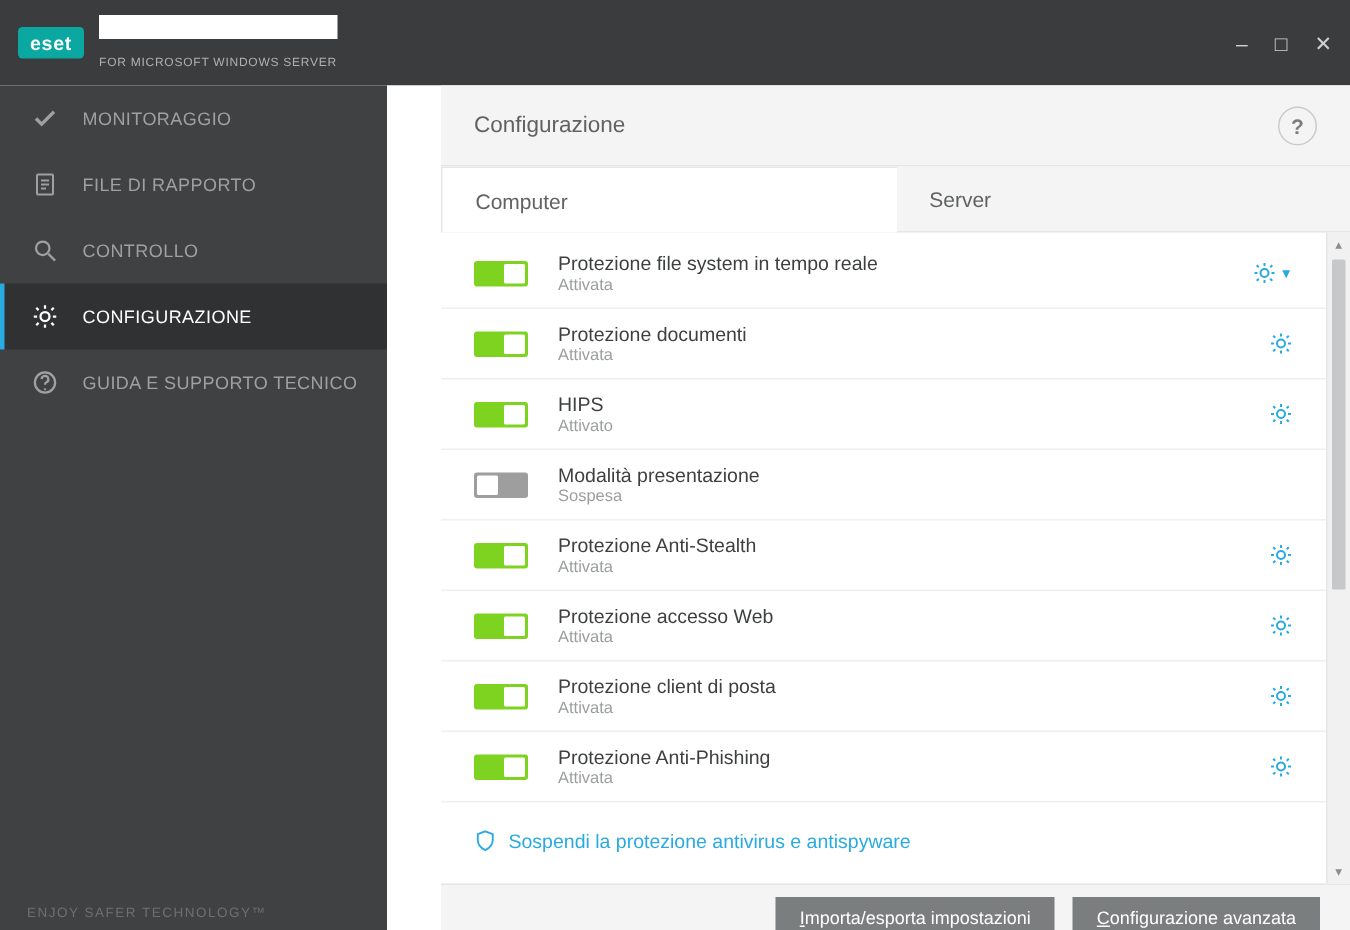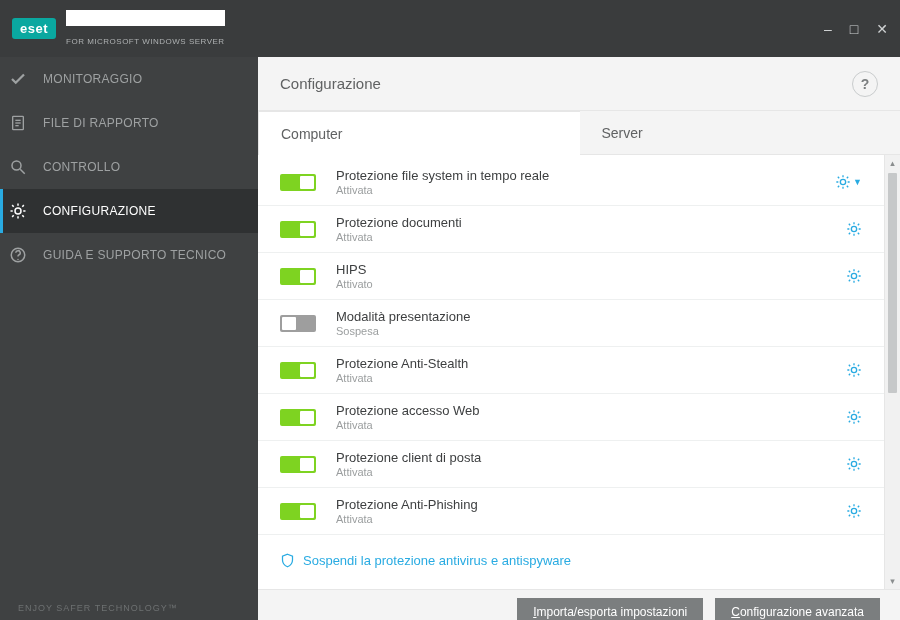--- a/index.html
+++ b/index.html
@@ -10,26 +10,26 @@
 .product-title { margin-left: 10px; display: flex; flex-direction: column; line-height: 1.05; }
 .product-title .main { font-size: 15px; font-weight: 300; letter-spacing: 0.5px; }
 .product-title .sub { font-size: 8px; color: #aeb1b2; letter-spacing: 0.5px; margin-top: 12px; }
 .titlebar .spacer { flex: 1; }
 .win-controls { display: flex; gap: 18px; color: #cfd2d3; font-size: 14px; }
 .win-controls span { cursor: pointer; }
 
 .layout { display: flex; height: calc(620px - 44px); }
 
 .sidebar { width: 258px; background: #3f4142; color: #9ea1a2; display: flex; flex-direction: column; }
-.sidebar-item { height: 44px; display: flex; align-items: center; padding: 0 6px; gap: 16px; font-size: 12px; letter-spacing: 0.3px; cursor: pointer; border-left: 3px solid transparent; }
+.sidebar-item { height: 44px; display: flex; align-items: center; padding: 0 18px; gap: 16px; font-size: 12px; letter-spacing: 0.3px; cursor: pointer; border-left: 3px solid transparent; }
 .sidebar-item .icon { width: 18px; display: flex; justify-content: center; }
 .sidebar-item.active { background: #2f3132; color: #fff; border-left-color: #29abe2; }
 .sidebar-footer { margin-top: auto; padding: 20px 18px; font-size: 9px; color: #6d7071; letter-spacing: 1px; }
 
-.main { flex: 1; display: flex; flex-direction: column; background: #fff; position: relative; }
+.main { flex: 1; display: flex; flex-direction: column; background: #fff; position: relative; padding-left: 36px; }
 .page-header { height: 54px; background: #f4f4f4; display: flex; align-items: center; padding: 0 22px; border-bottom: 1px solid #e6e6e6; }
 .page-header-title { color: #606263; font-size: 15px; }
 .page-header .spacer { flex: 1; }
 .help-btn { width: 26px; height: 26px; border: 1px solid #c9cccd; border-radius: 50%; display: flex; align-items: center; justify-content: center; color: #7b7e7f; font-size: 14px; font-weight: 600; cursor: pointer; }
 
 .tabs { height: 44px; background: #f4f4f4; display: flex; border-bottom: 1px solid #e6e6e6; }
 .tab { flex: 1; display: flex; align-items: center; padding: 0 22px; color: #606263; font-size: 14px; cursor: pointer; }
 .tab.active { background: #fff; border-top: 1px solid #e6e6e6; border-left: 1px solid #e6e6e6; margin-bottom: -1px; }
 
 .content-wrap { flex: 1; display: flex; overflow: hidden; }

